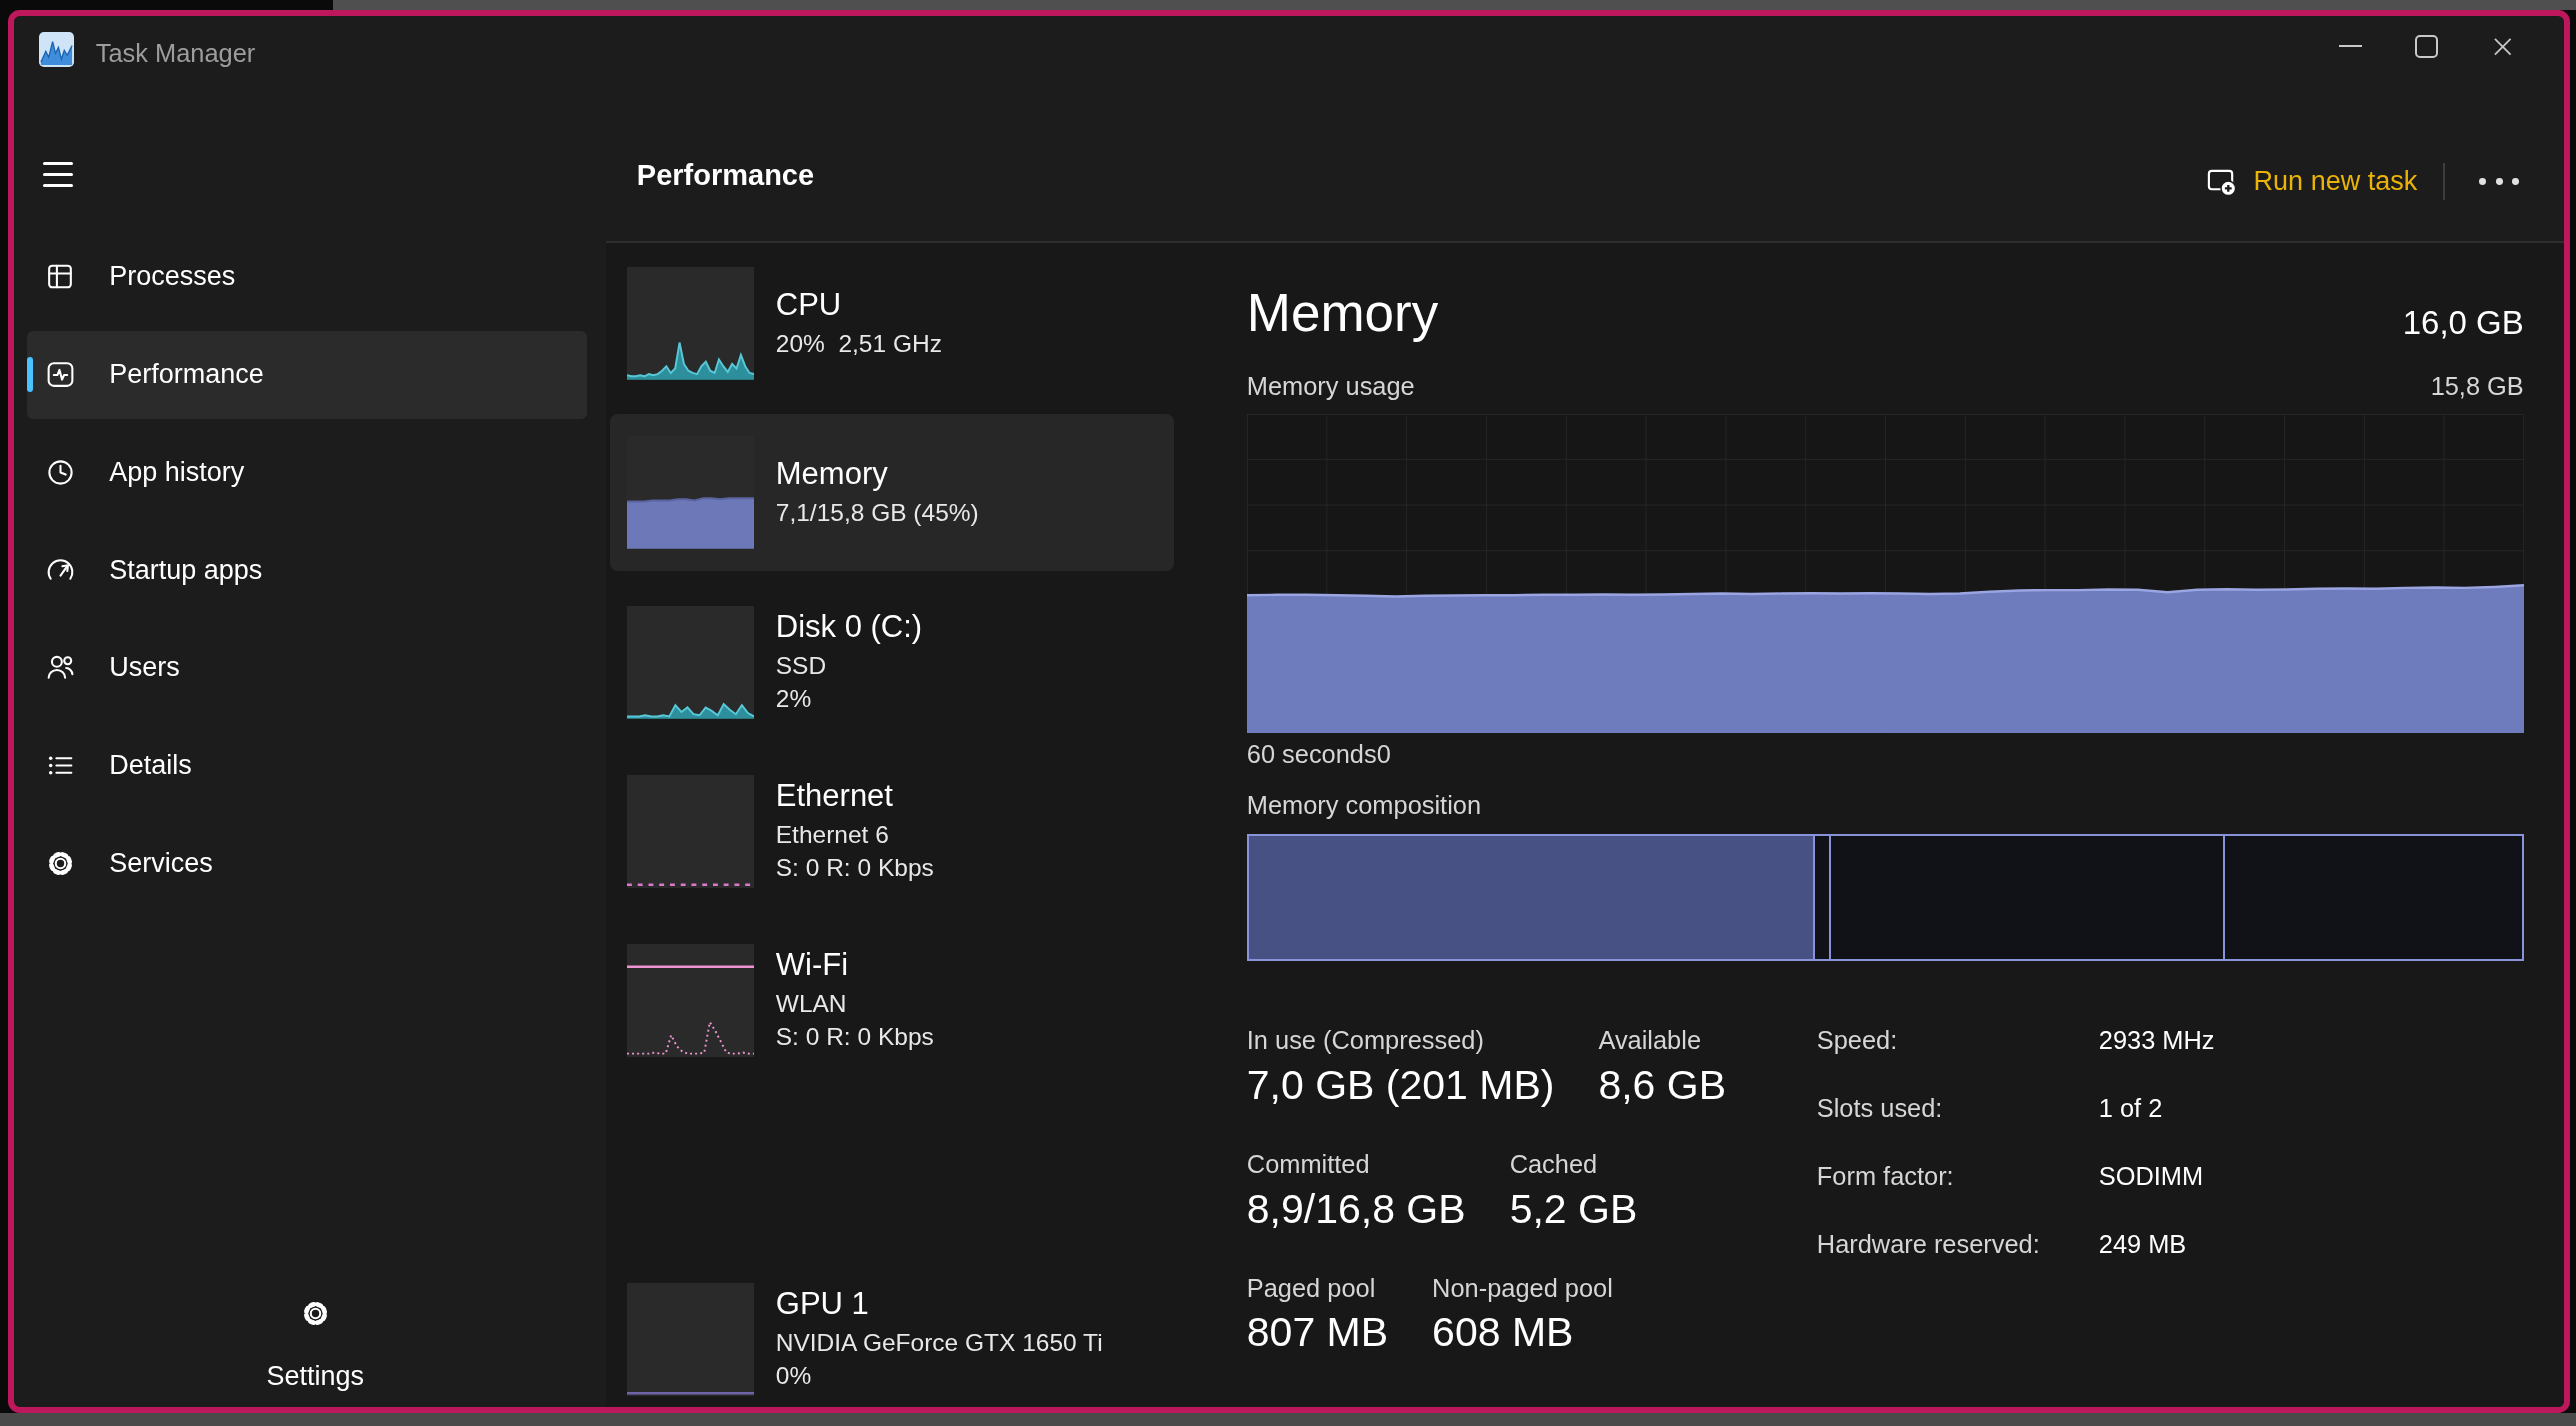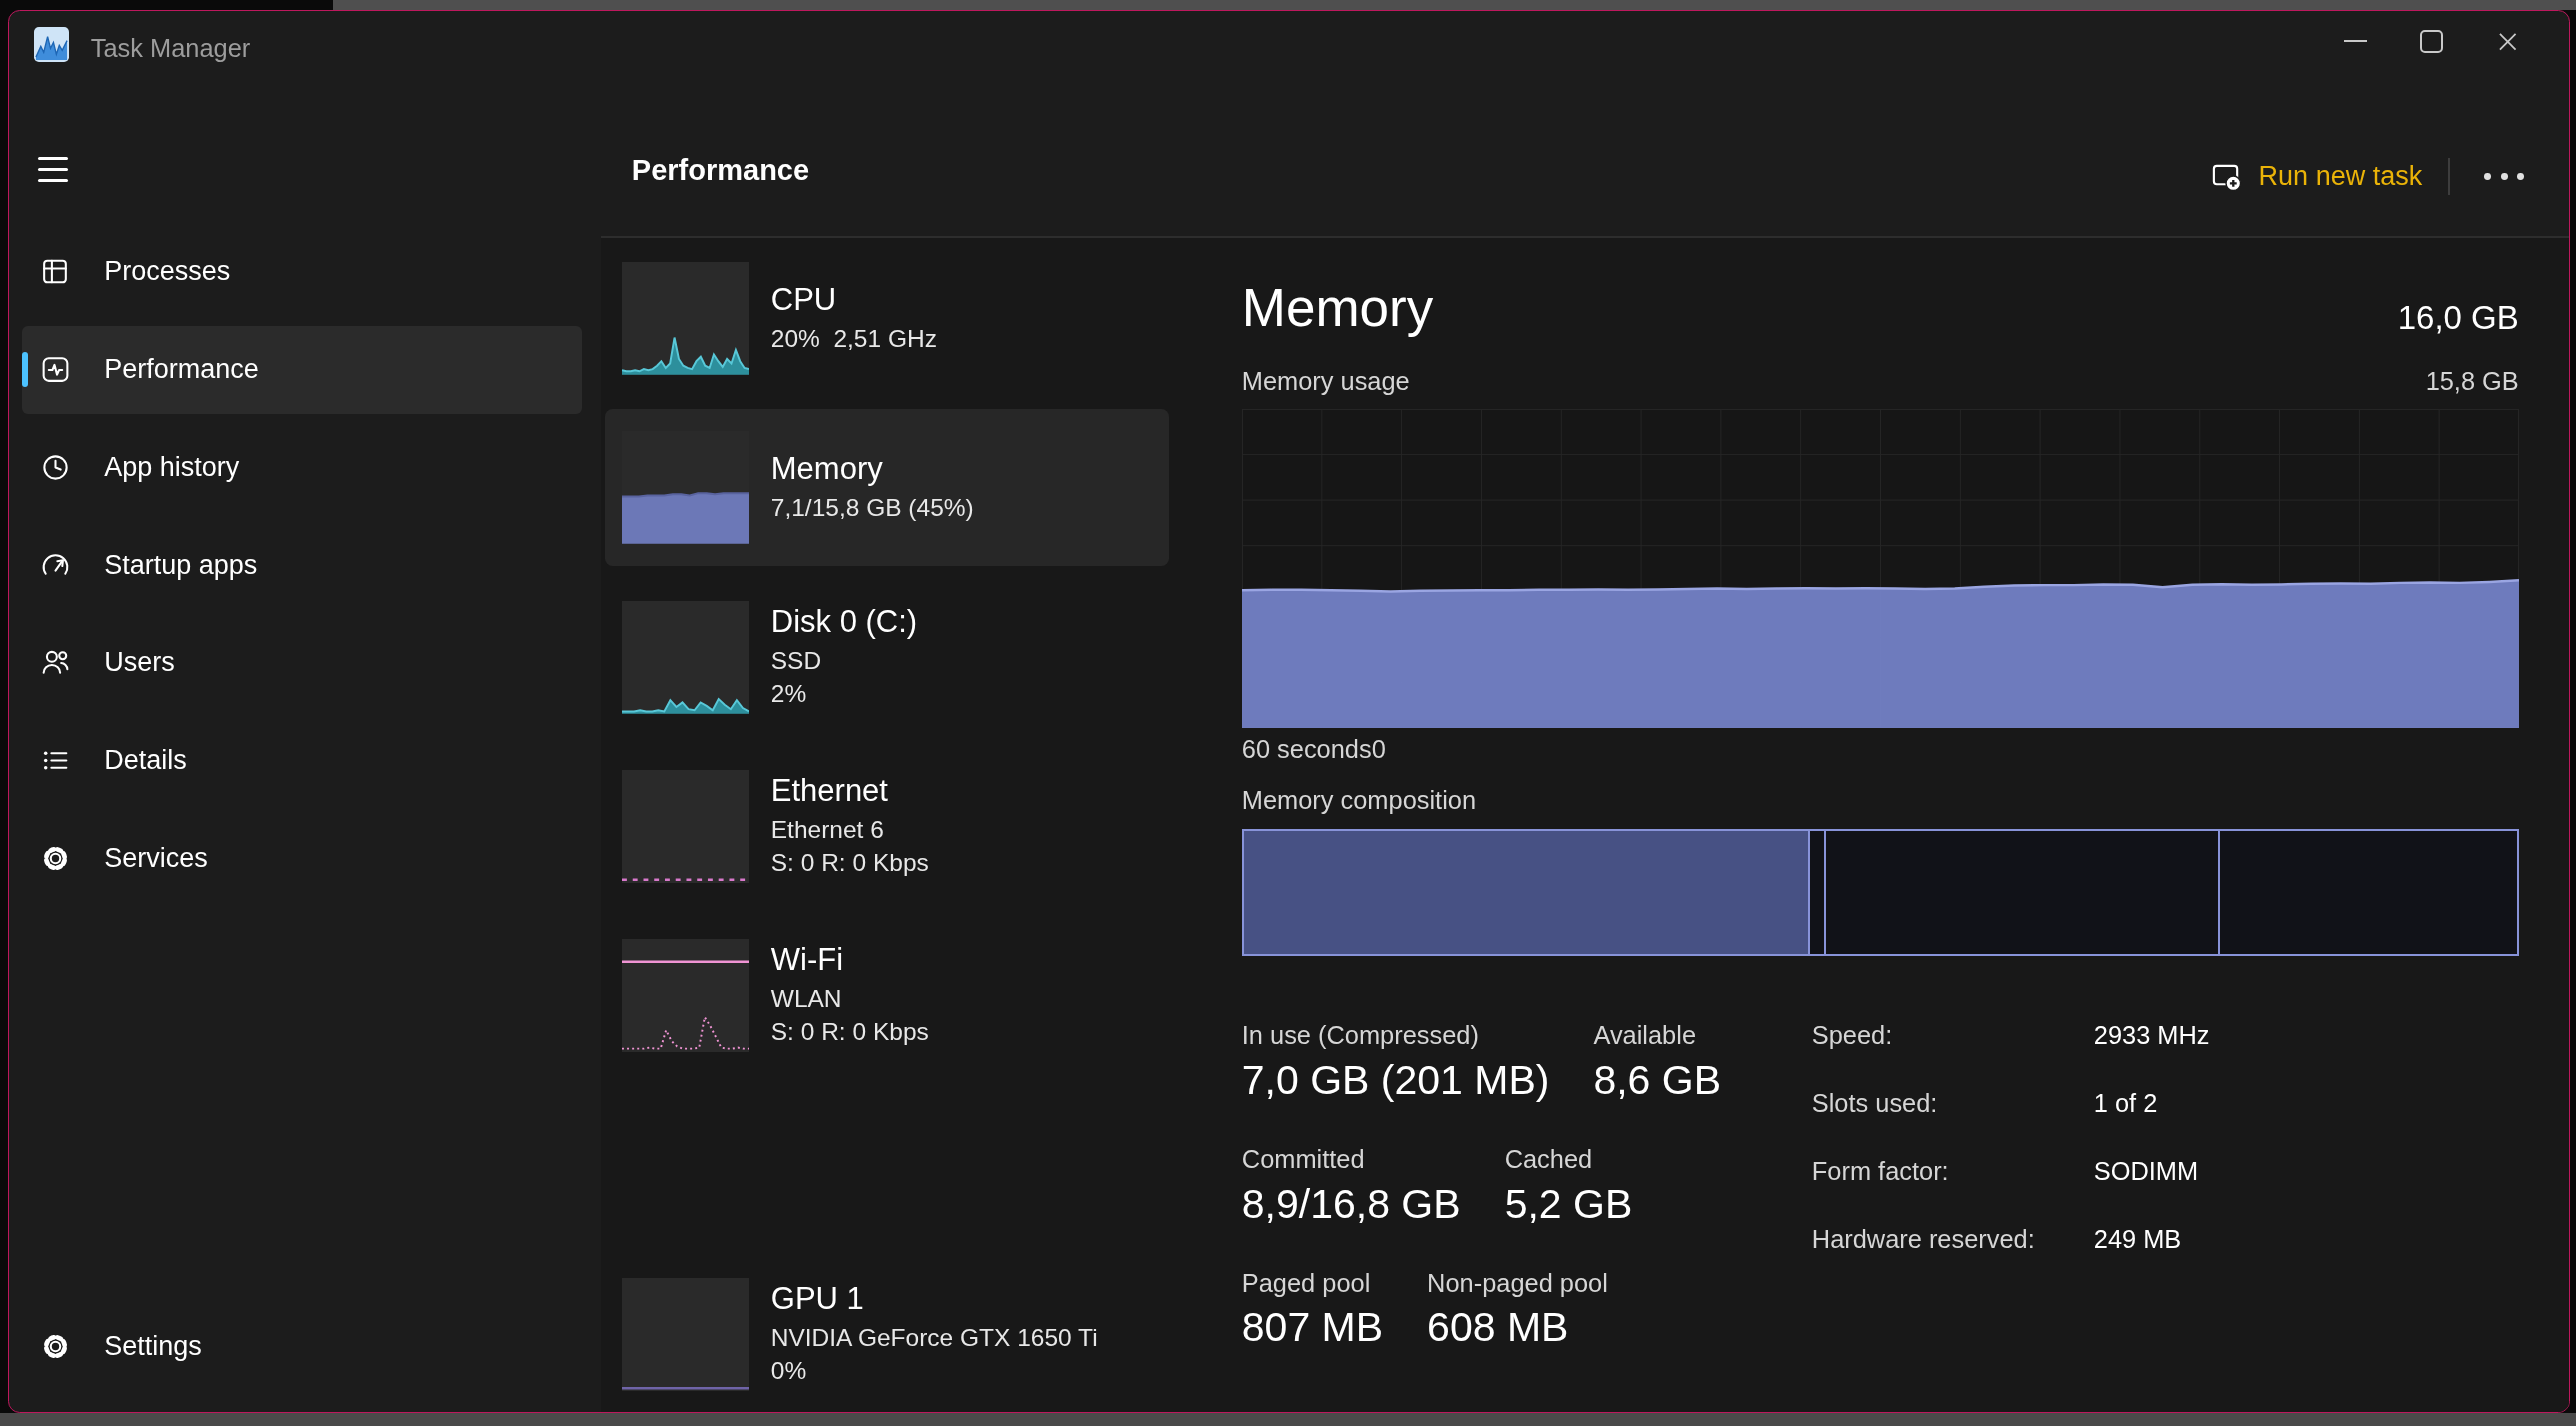--- a/index.html
+++ b/index.html
@@ -1,21 +1,21 @@
 <!DOCTYPE html>
 <html style="--accent: #4CC2FF; --comp-border: #8893D9;"><head>
 <meta charset="utf-8">
 <style>
   html,body{margin:0;padding:0;background:#050505;}
   .stage{position:relative;width:2576px;height:1426px;overflow:hidden;
          font-family:"Liberation Sans","DejaVu Sans",sans-serif;color:#fff;background:#0a0a0a;}
   .strip-top{position:absolute;left:333px;top:0;right:0;height:9.8px;background:#4f4f4f;}
   .strip-bottom{position:absolute;left:0;bottom:0;width:100%;height:12.7px;background:#4a4a4a;}
   .window{position:absolute;left:7.8px;top:9.8px;width:2562px;height:1403px;background:#1c1c1c;
-          border:1px solid #be185d;border-radius:11.7px;overflow:hidden;box-sizing:border-box;}
+          border:6px solid #be185d;border-radius:11.7px;overflow:hidden;box-sizing:border-box;}
   
   .titlebar{position:absolute;left:0;top:0;right:0;height:78px;}
   .app-icon{position:absolute;left:25.4px;top:16.6px;width:35px;height:35px;}
   .app-title{position:absolute;left:82px;top:23.5px;font-size:25.4px;color:#9d9d9d;}
   .win-controls{position:absolute;top:0;right:23.5px;height:61px;display:flex;}
   .win-btn{width:76px;height:61px;display:flex;align-items:center;justify-content:center;color:#c9c9c9;}
   .glyph-min{width:22.5px;height:2px;background:#c9c9c9;}
   .glyph-max{width:18.6px;height:18.6px;border:2px solid #c9c9c9;border-radius:4.9px;}
   .glyph-close{width:23.5px;height:23.5px;stroke:#c9c9c9;stroke-width:1.8;}
   
@@ -26,21 +26,21 @@
   .nav{position:absolute;left:0;top:139px;right:0;}
   .nav-item{position:relative;margin:0 0 9.8px 13.7px;width:560px;height:88px;border-radius:5.9px;
             display:flex;align-items:center;padding-left:15.7px;box-sizing:border-box;gap:31px;}
   .nav-item.selected{background:#2b2b2b;}
   .nav-item.selected::before{content:'';position:absolute;left:0;top:26.4px;bottom:26.4px;width:5.9px;
             border-radius:3.9px;background:var(--accent,#4CC2FF);}
   .nav-icon{width:35px;height:35px;display:flex;align-items:center;justify-content:center;}
   .nav-icon svg{width:33px;height:33px;stroke:#fff;fill:none;stroke-width:2;stroke-linecap:round;stroke-linejoin:round;}
   .nav-icon .dotf{fill:#fff;stroke:none;}
   .nav-label{font-size:27px;color:#fff;}
-  .settings-item{position:absolute;bottom:11.7px;margin-left:13.7px;width:560px;}
+  .settings-item{position:absolute;bottom:11.7px;margin-left:13.7px;width:560px;flex-direction:column;}
   
   .content{position:absolute;left:592px;top:78px;right:0;bottom:0;background:#1c1c1c;}
   .page-title{position:absolute;left:31px;top:65px;font-size:29px;font-weight:700;color:#fff;}
   .run-task{position:absolute;top:59px;right:129px;height:57px;display:flex;align-items:center;gap:15.7px;
             padding:0 17.6px;border-radius:5.9px;font-size:27px;color:#eab308;cursor:pointer;}
   .run-task svg{width:33px;height:33px;}
   .header-sep{position:absolute;top:69px;right:119px;width:2px;height:37px;background:#3d3d3d;}
   .more-btn{position:absolute;top:59px;right:15.7px;width:98px;height:57px;display:flex;align-items:center;
             justify-content:center;gap:9.8px;cursor:pointer;}
   .more-btn i{width:6.9px;height:6.9px;border-radius:50%;background:#e0e0e0;}

